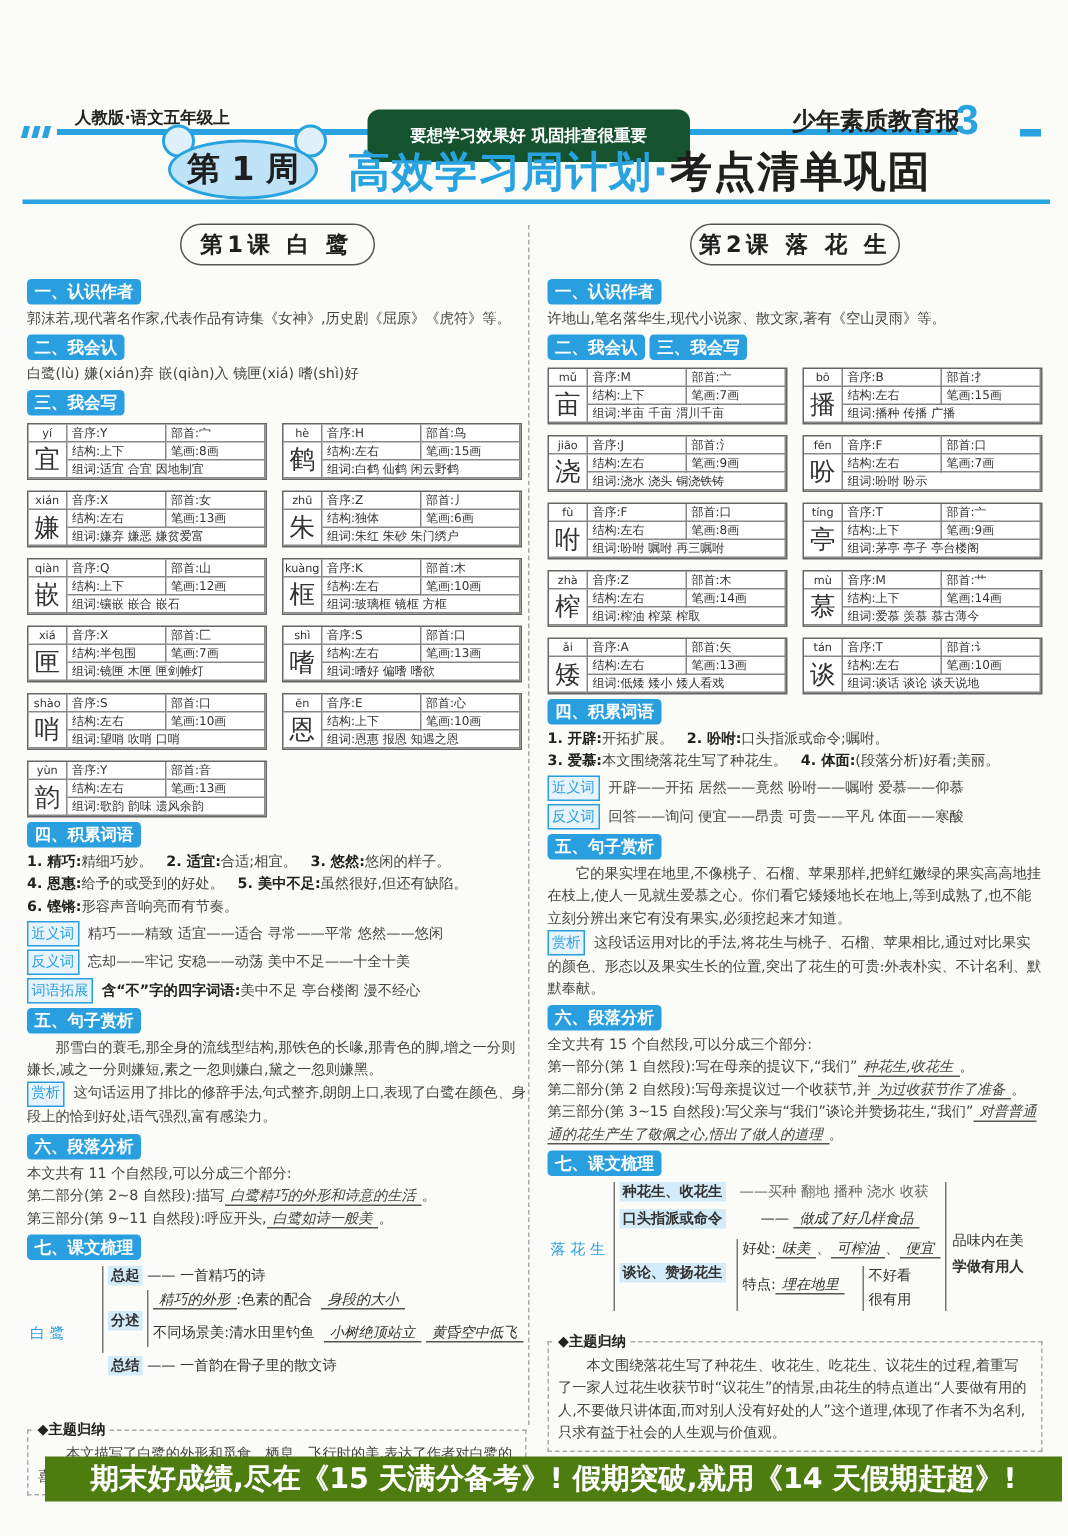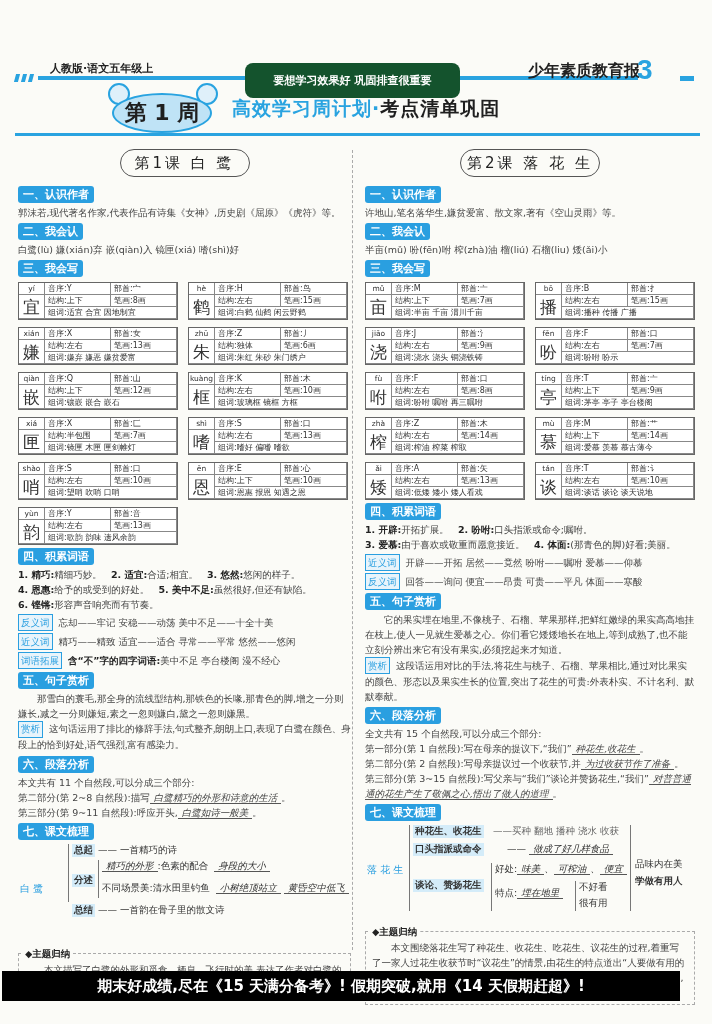--- a/index.html
+++ b/index.html
@@ -1,53 +1,53 @@
 <!DOCTYPE html>
 <html><head>
 <meta charset="utf-8">
 <style>
 *{box-sizing:border-box;margin:0;padding:0}
 html,body{width:712px;height:1024px;background:#fbfbf7;overflow:hidden}
 body{font-family:"DejaVu Sans",sans-serif;color:#333;font-size:10px;position:relative}
-.hdr{position:absolute;left:0;top:6px;width:712px;height:80px}
+.hdr{position:absolute;left:0;top:16px;width:712px;height:80px}
 .hdr-left{position:absolute;left:50px;top:55px;font-size:11px;font-weight:bold;color:#222}
 .hdr-bars{position:absolute;left:15px;top:68px;width:20px;height:8px;display:flex;gap:3px}
 .hdr-bars span{display:block;width:4px;height:8px;background:#29a3e0;transform:skewX(-15deg)}
 .hdr-line{position:absolute;left:38px;top:70px;width:600px;height:4px;background:#29a3e0}
 .hdr-badge{position:absolute;left:245px;top:57px;width:215px;height:35px;background:#14532d;border-radius:8px;color:#fff;font-size:11px;font-weight:bold;display:flex;align-items:center;justify-content:center}
 .hdr-right{position:absolute;left:528px;top:55px;font-size:16px;font-weight:bold;color:#222}
 .hdr-num{position:absolute;left:637px;top:48px;font-size:28px;font-weight:bold;color:#29a3e0;font-family:"Liberation Sans",sans-serif}
 .hdr-dash{position:absolute;left:680px;top:70px;width:14px;height:5px;background:#29a3e0}
 .wk{position:absolute;left:112px;top:93px;width:100px;height:40px;border-radius:50%;background:#bfe3f6;border:2px solid #29a3e0;display:flex;align-items:center;justify-content:center;font-size:22px;font-weight:bold;color:#1f1f1f}
 .ear{position:absolute;width:22px;height:22px;border-radius:50%;background:#dff0fa;border:2px solid #29a3e0;top:83px}
-.wk-title{position:absolute;left:232px;top:96px;font-size:19px;font-weight:bold;color:#29a3e0;letter-spacing:1px}
+.wk-title{position:absolute;left:232px;top:96px;font-size:28px;font-weight:bold;color:#29a3e0;letter-spacing:1px}
 .wk-title .dark{color:#1f1f1f}
 .wk-line{position:absolute;left:15px;top:133px;width:685px;height:3px;background:#29a3e0}
 .col{position:absolute;top:145px}
 .colL{left:18px;width:333px}
 .colR{left:365px;width:330px}
 .divider{position:absolute;left:352px;top:150px;height:800px;border-left:1px dashed #aaa}
-.lesson{margin:4px auto 6px;width:130px;height:28px;border:1.5px solid #555;border-radius:14px;display:flex;align-items:center;justify-content:center;font-size:15px;font-weight:normal;color:#1f1f1f;letter-spacing:3px}
+.lesson{margin:4px auto 6px;width:130px;height:28px;border:1.5px solid #555;border-radius:14px;display:flex;align-items:center;justify-content:center;font-size:15px;font-weight:bold;color:#1f1f1f;letter-spacing:3px}
 .sec{display:inline-block;background:#2a9fe0;color:#fff;font-size:11px;font-weight:bold;padding:1px 5px;border-radius:3px;margin:3px 0 2px}
 .p{font-size:9.5px;line-height:15px;color:#444}
 .chars{display:grid;grid-template-columns:160px 160px;column-gap:10px;row-gap:7px;margin-top:3px}
 .ct{border:1px solid #666;display:grid;grid-template-columns:26px 1fr 1fr;grid-template-rows:12px 12px 12px;font-size:8px;background:#fff}
 .ct div{border-right:1px solid #888;border-bottom:1px solid #888;padding-left:3px;line-height:11px;white-space:nowrap;overflow:hidden}
 .ct .py{font-size:7.5px;text-align:center;padding:0}
 .ct .hz{grid-row:2/4;grid-column:1;font-size:17px;text-align:center;padding:0;line-height:24px;font-family:"DejaVu Serif",serif}
 .ct .zc{grid-column:2/4}
 .tag{display:inline-block;border:1px solid #2a9fe0;color:#2a9fe0;padding:0 2px;font-size:9.5px;background:#e8f4fb;margin-right:6px}
 .hand{font-family:"DejaVu Serif",serif;font-style:italic;border-bottom:1px solid #555;padding:0 4px}
 .tree{position:relative;height:95px;font-size:9.5px}
 .tree .root{position:absolute;color:#2a9fe0;font-size:10px}
 .tree .node{position:absolute;background:#d4ecf9;font-weight:bold;padding:0 2px}
 .tree .br{position:absolute;border-left:1px solid #777}
 .summary{border:1px dashed #aaa;padding:4px 6px;margin-top:16px;font-size:9.5px;line-height:15px;color:#444;position:relative}
 .summary .st{position:absolute;top:-8px;left:4px;background:#fbfbf7;font-weight:bold;font-size:9.5px;padding:0 2px;color:#222}
-.footer{position:absolute;left:2px;top:971px;width:678px;height:30px;background:#000000;color:#fff;font-size:15px;font-weight:bold;display:flex;align-items:center;justify-content:center}
+.footer{position:absolute;left:30px;top:971px;width:678px;height:30px;background:#4d7c0f;color:#fff;font-size:19px;font-weight:bold;display:flex;align-items:center;justify-content:center}
 b.k{color:#222}
 </style>
 </head>
 <body>
 
 <div class="hdr">
   <div class="hdr-bars">
       <span></span>
       <span></span>
       <span></span>
@@ -186,22 +186,22 @@
     <b class="k">2. 适宜:</b><span>合适;相宜。</span>&nbsp;&nbsp;
     <b class="k">3. 悠然:</b><span>悠闲的样子。</span>
   </div>
   <div class="p">
     <b class="k">4. 恩惠:</b><span>给予的或受到的好处。</span>&nbsp;&nbsp;
     <b class="k">5. 美中不足:</b><span>虽然很好,但还有缺陷。</span>
   </div>
   <div class="p">
     <b class="k">6. 铿锵:</b><span>形容声音响亮而有节奏。</span>
   </div>
+  <div class="p" style="margin-top:2px"><span class="tag">近义词</span><span>精巧——精致  适宜——适合  寻常——平常  悠然——悠闲</span></div>
   <div class="p" style="margin-top:2px"><span class="tag">反义词</span><span>忘却——牢记  安稳——动荡  美中不足——十全十美</span></div>
-  <div class="p" style="margin-top:2px"><span class="tag">近义词</span><span>精巧——精致  适宜——适合  寻常——平常  悠然——悠闲</span></div>
   <div class="p" style="margin-top:2px"><span class="tag">词语拓展</span><b class="k">含“不”字的四字词语:</b><span>美中不足  亭台楼阁  漫不经心</span></div>
 
   <div class="sec">五、句子赏析</div>
   <div class="p" style="text-indent:2em">那雪白的蓑毛,那全身的流线型结构,那铁色的长喙,那青色的脚,增之一分则嫌长,减之一分则嫌短,素之一忽则嫌白,黛之一忽则嫌黑。</div>
   <div class="p" style="font-family:Liberation Serif, serif"><span class="tag">赏析</span><span>这句话运用了排比的修辞手法,句式整齐,朗朗上口,表现了白鹭在颜色、身段上的恰到好处,语气强烈,富有感染力。</span></div>
 
   <div class="sec">六、段落分析</div>
   <div class="p">本文共有 11 个自然段,可以分成三个部分:</div>
   <div class="p"><span>第二部分(第 2~8 自然段):描写</span><span class="hand">白鹭精巧的外形和诗意的生活</span><span>。</span></div>
   <div class="p"><span>第三部分(第 9~11 自然段):呼应开头,</span><span class="hand">白鹭如诗一般美</span><span>。</span></div>
@@ -223,24 +223,23 @@
   <div class="summary">
     <span class="st">◆主题归纳</span>
     <div style="text-indent:2em;margin-top:4px">本文描写了白鹭的外形和觅食、栖息、飞行时的美,表达了作者对白鹭的喜爱和赞美之情。</div>
   </div>
 </div>
 
 <div class="col colR">
   <div class="lesson" style="width:140px">第2课  落 花 生</div>
 
   <div class="sec">一、认识作者</div>
-  <div class="p">许地山,笔名落华生,嫌贫爱富、散文家,著有《空山灵雨》等。</div>
+  <div class="p">许地山,笔名落华生,现代小说家、散文家,著有《空山灵雨》等。</div>
 
   <div class="sec">二、我会认</div>
-  <div class="p">半亩(mǔ)  吩(fēn)咐  榨(zhà)油  榴(liú)  石榴(liu)  矮(ǎi)小</div>
 
   <div class="sec">三、我会写</div>
   <div class="chars" id="chars-right">
       <div class="ct">
         <div class="py">mǔ</div>
         <div>音序:M</div>
         <div>部首:亠</div>
         <div class="hz">亩</div>
         <div>结构:上下</div>
         <div>笔画:7画</div>
@@ -328,22 +327,22 @@
         <div class="zc">组词:谈话  谈论  谈天说地</div>
       </div>
     </div>
 
   <div class="sec">四、积累词语</div>
   <div class="p">
     <b class="k">1. 开辟:</b><span>开拓扩展。</span>&nbsp;&nbsp;
     <b class="k">2. 吩咐:</b><span>口头指派或命令;嘱咐。</span>
   </div>
   <div class="p">
-    <b class="k">3. 爱慕:</b><span>由于喜欢或敬重而愿意接近。</span>&nbsp;&nbsp;
-    <b class="k">4. 体面:</b><span>(那青色的脚)好看;美丽。</span>
+    <b class="k">3. 爱慕:</b><span>本文围绕落花生写了种花生。</span>&nbsp;&nbsp;
+    <b class="k">4. 体面:</b><span>(段落分析)好看;美丽。</span>
   </div>
   <div class="p" style="margin-top:2px"><span class="tag">近义词</span><span>开辟——开拓  居然——竟然  吩咐——嘱咐  爱慕——仰慕</span></div>
   <div class="p" style="margin-top:2px"><span class="tag">反义词</span><span>回答——询问  便宜——昂贵  可贵——平凡  体面——寒酸</span></div>
 
   <div class="sec">五、句子赏析</div>
   <div class="p" style="text-indent:2em">它的果实埋在地里,不像桃子、石榴、苹果那样,把鲜红嫩绿的果实高高地挂在枝上,使人一见就生爱慕之心。你们看它矮矮地长在地上,等到成熟了,也不能立刻分辨出来它有没有果实,必须挖起来才知道。</div>
   <div class="p" style="font-family:'DejaVu Serif',serif"><span class="tag">赏析</span><span>这段话运用对比的手法,将花生与桃子、石榴、苹果相比,通过对比果实的颜色、形态以及果实生长的位置,突出了花生的可贵:外表朴实、不计名利、默默奉献。</span></div>
 
   <div class="sec">六、段落分析</div>
   <div class="p">全文共有 15 个自然段,可以分成三个部分:</div>

